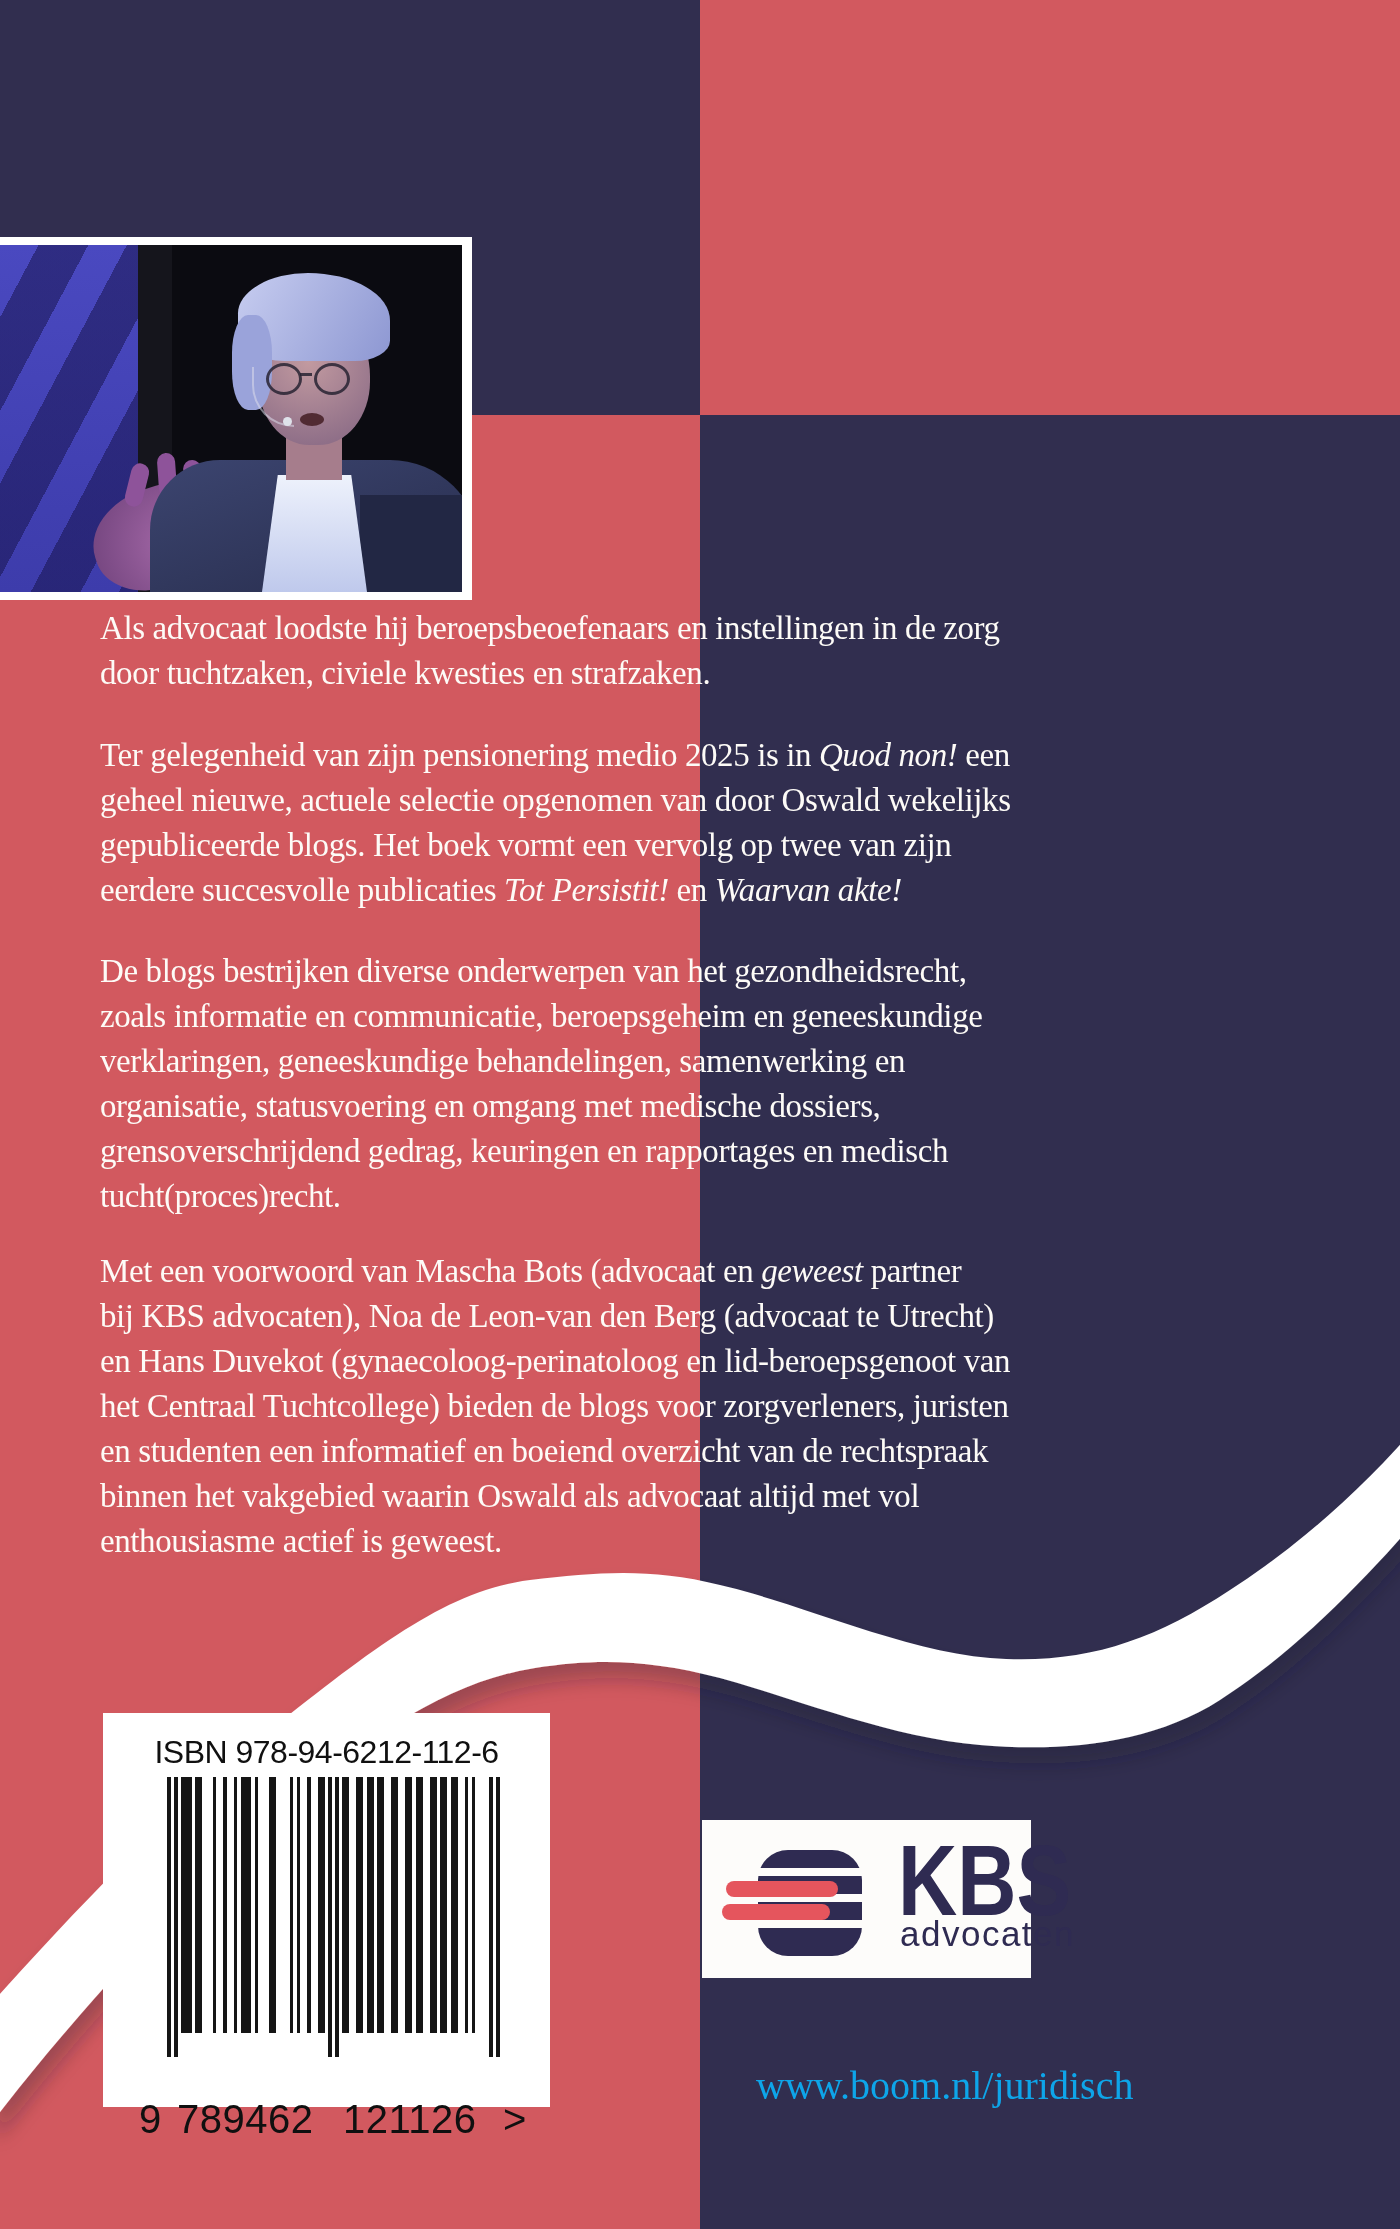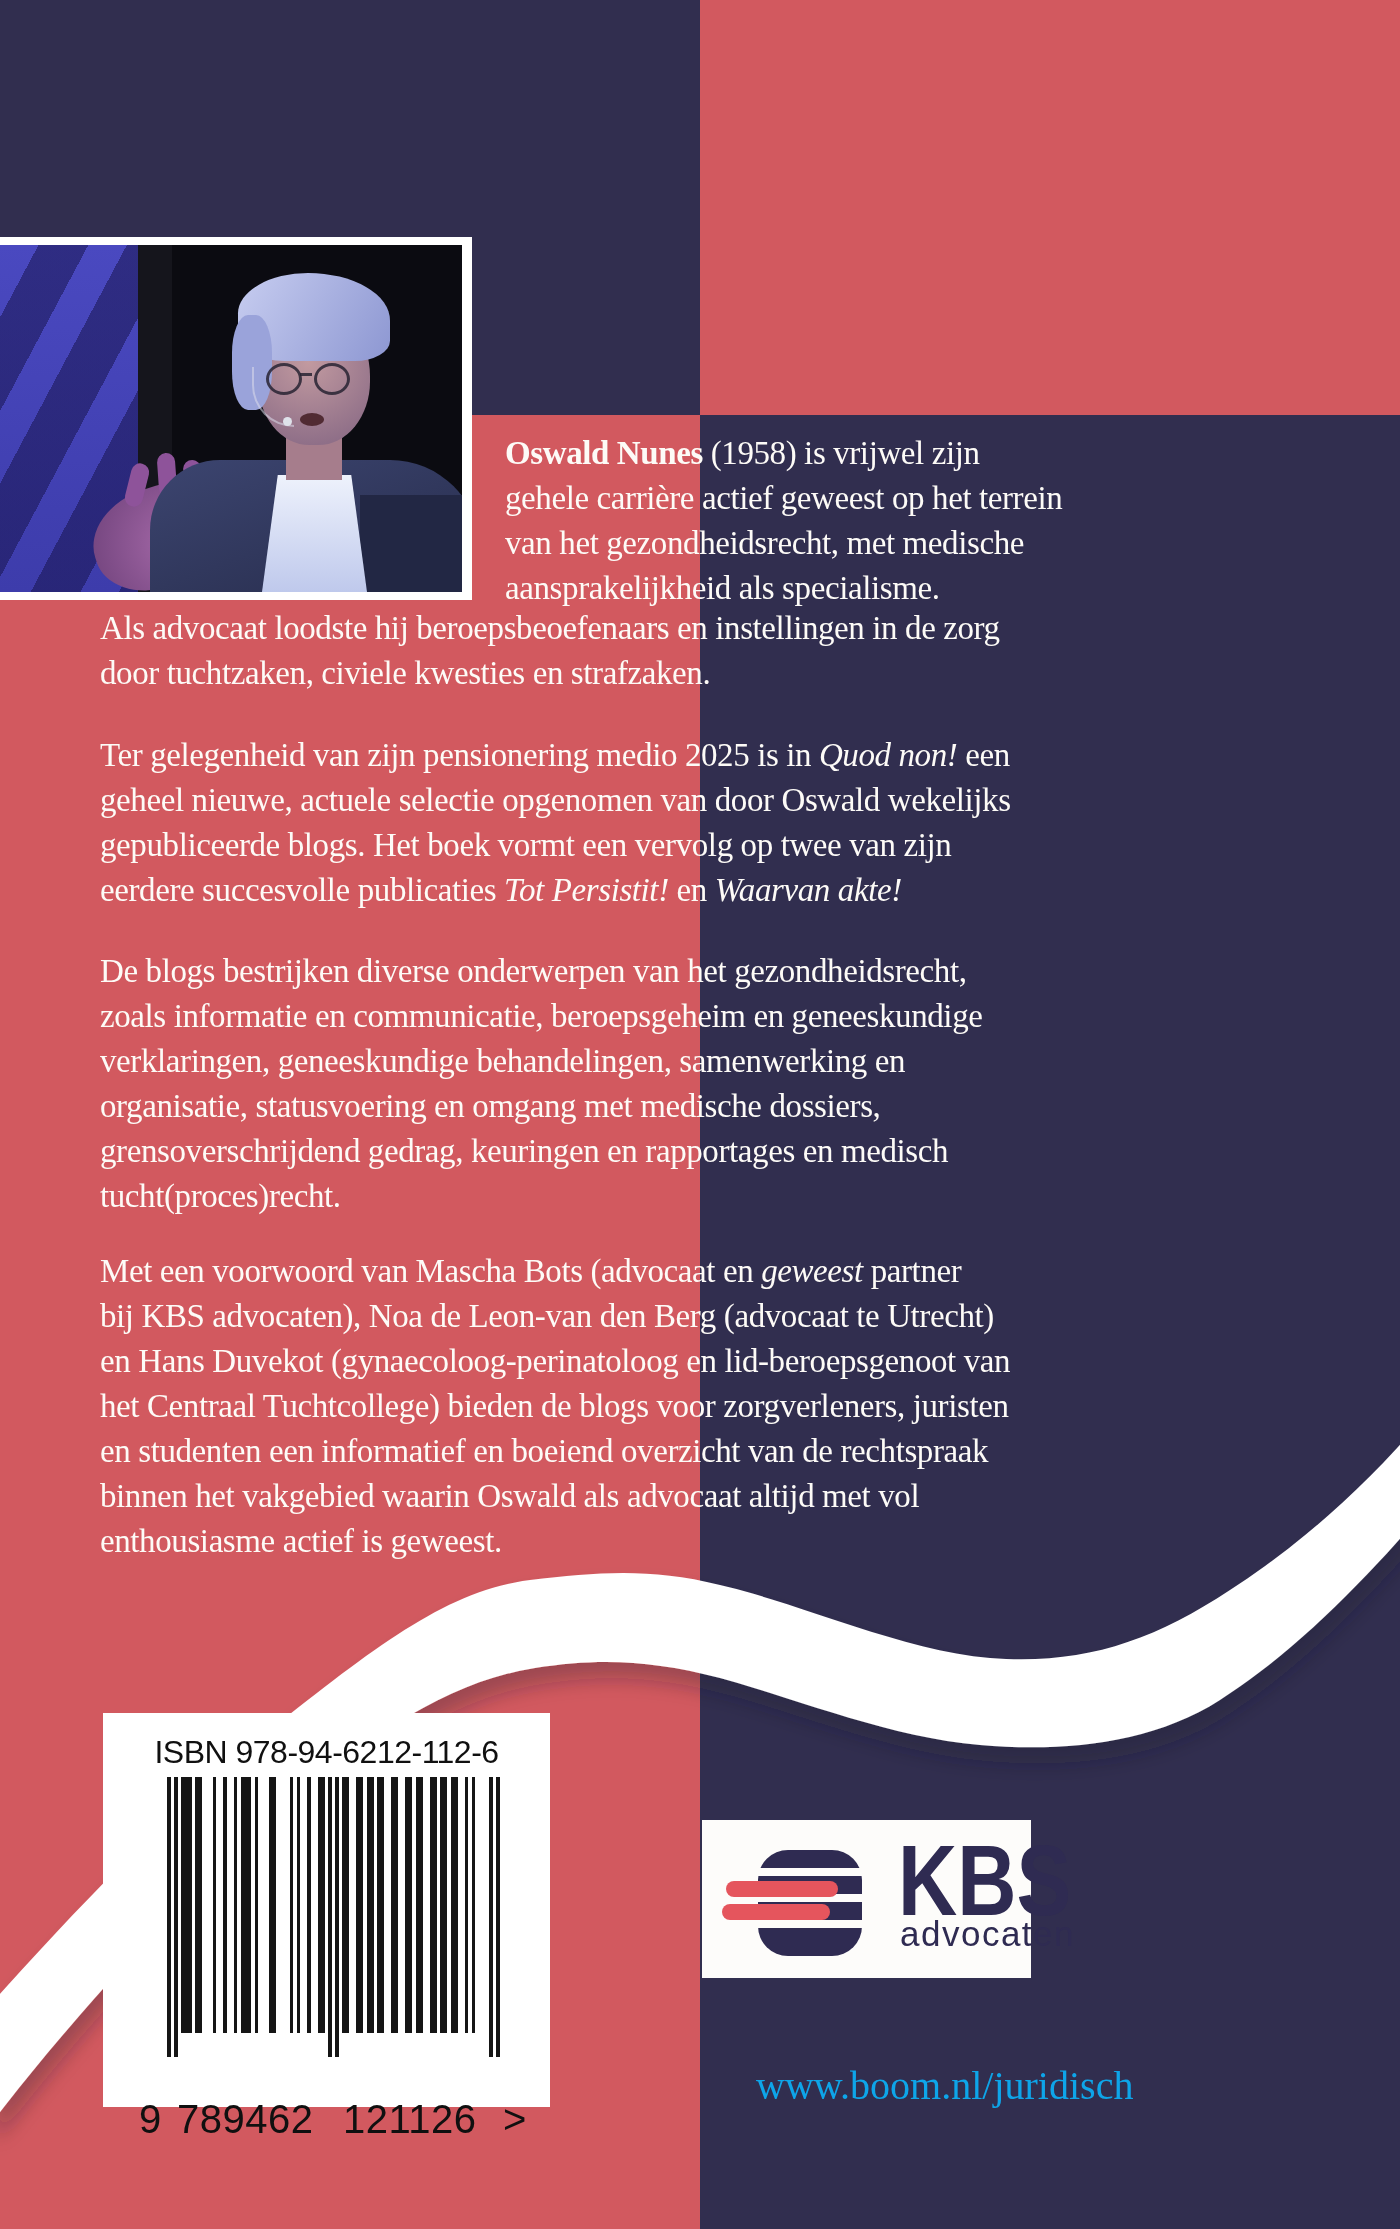--- a/index.html
+++ b/index.html
@@ -105,24 +105,20 @@
       <div class="ph-hair2"></div>
       <div class="ph-lens" style="left:266px;"></div>
       <div class="ph-lens" style="left:314px;"></div>
       <div class="ph-bridge"></div>
       <div class="ph-mouth"></div>
       <div class="ph-wire"></div>
       <div class="ph-mic"></div>
     </div>
   </div>
 
-  <div class="abs para" style="left:505px;top:431px;width:720px;"><span class="rb">Oswald Nunes</span><span> (1958) is vrijwel zijn
-gehele carrière actief geweest op het terrein
-van het gezondheidsrecht, met medische
-aansprakelijkheid als specialisme.</span></div>
   <div class="abs para" style="left:100px;top:606px;width:1220px;"><span>Als advocaat loodste hij beroepsbeoefenaars en instellingen in de zorg
 door tuchtzaken, civiele kwesties en strafzaken.</span></div>
   <div class="abs para" style="left:100px;top:733px;width:1220px;"><span>Ter gelegenheid van zijn pensionering medio 2025 is in </span><span class="ri">Quod non!</span><span> een
 geheel nieuwe, actuele selectie opgenomen van door Oswald wekelijks
 gepubliceerde blogs. Het boek vormt een vervolg op twee van zijn
 eerdere succesvolle publicaties </span><span class="ri">Tot Persistit!</span><span> en </span><span class="ri">Waarvan akte!</span></div>
   <div class="abs para" style="left:100px;top:949px;width:1220px;"><span>De blogs bestrijken diverse onderwerpen van het gezondheidsrecht,
 zoals informatie en communicatie, beroepsgeheim en geneeskundige
 verklaringen, geneeskundige behandelingen, samenwerking en
 organisatie, statusvoering en omgang met medische dossiers,

